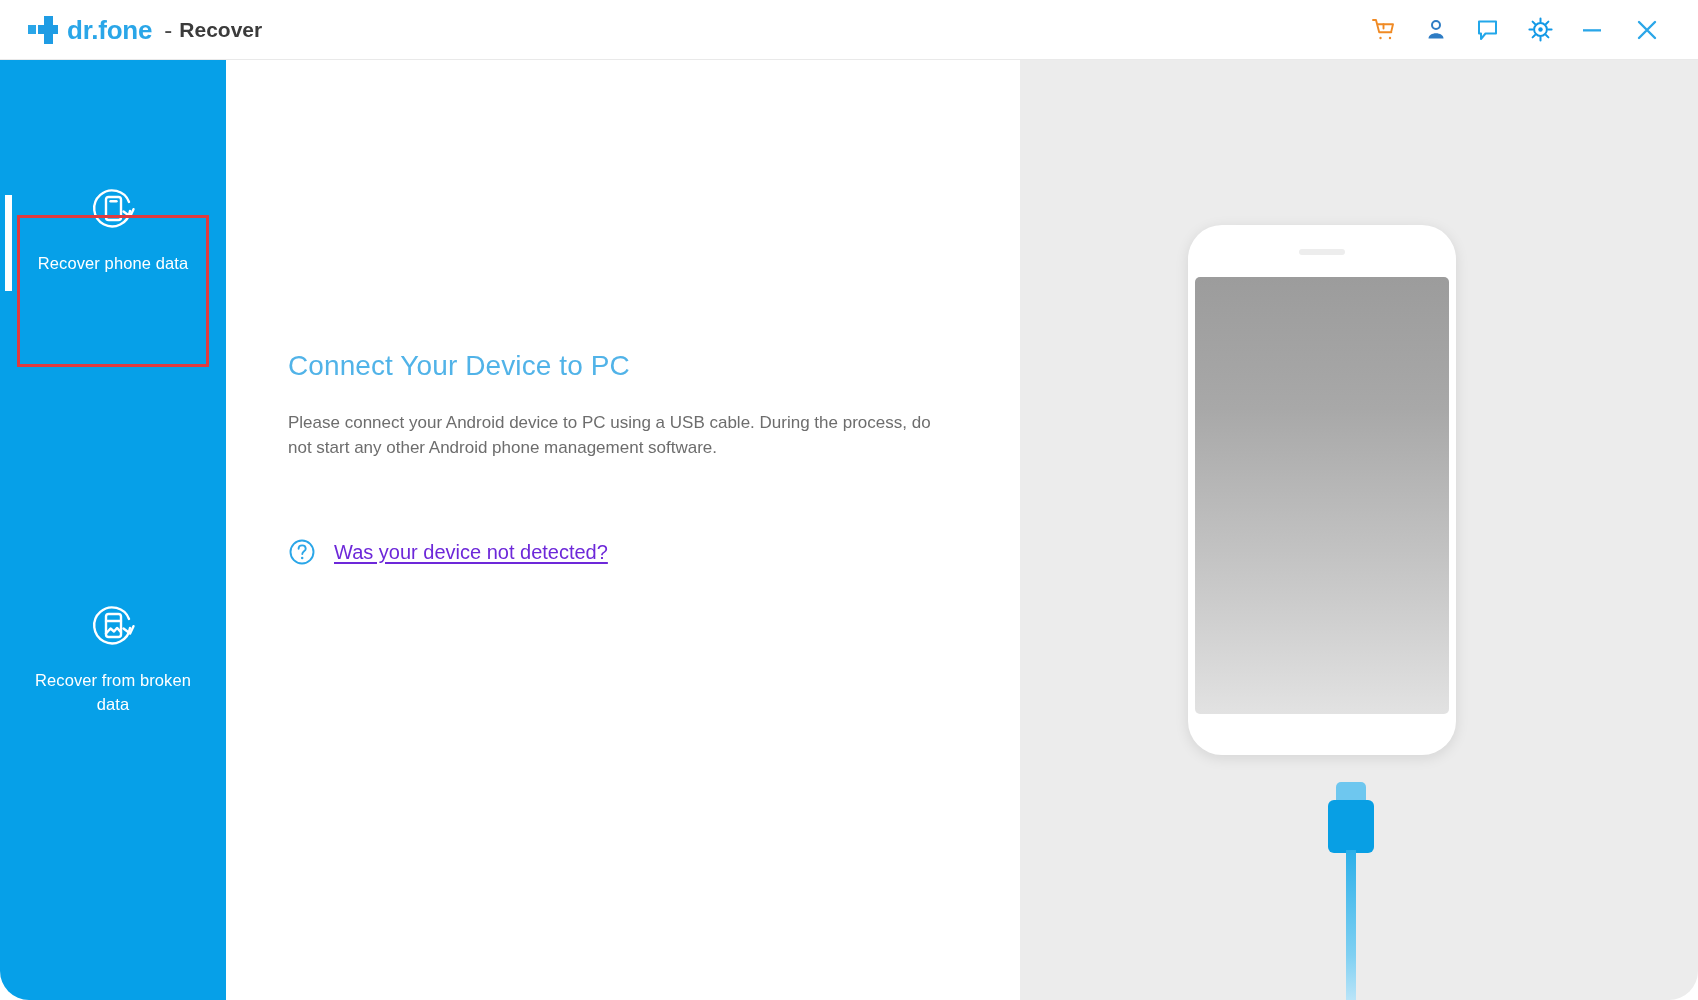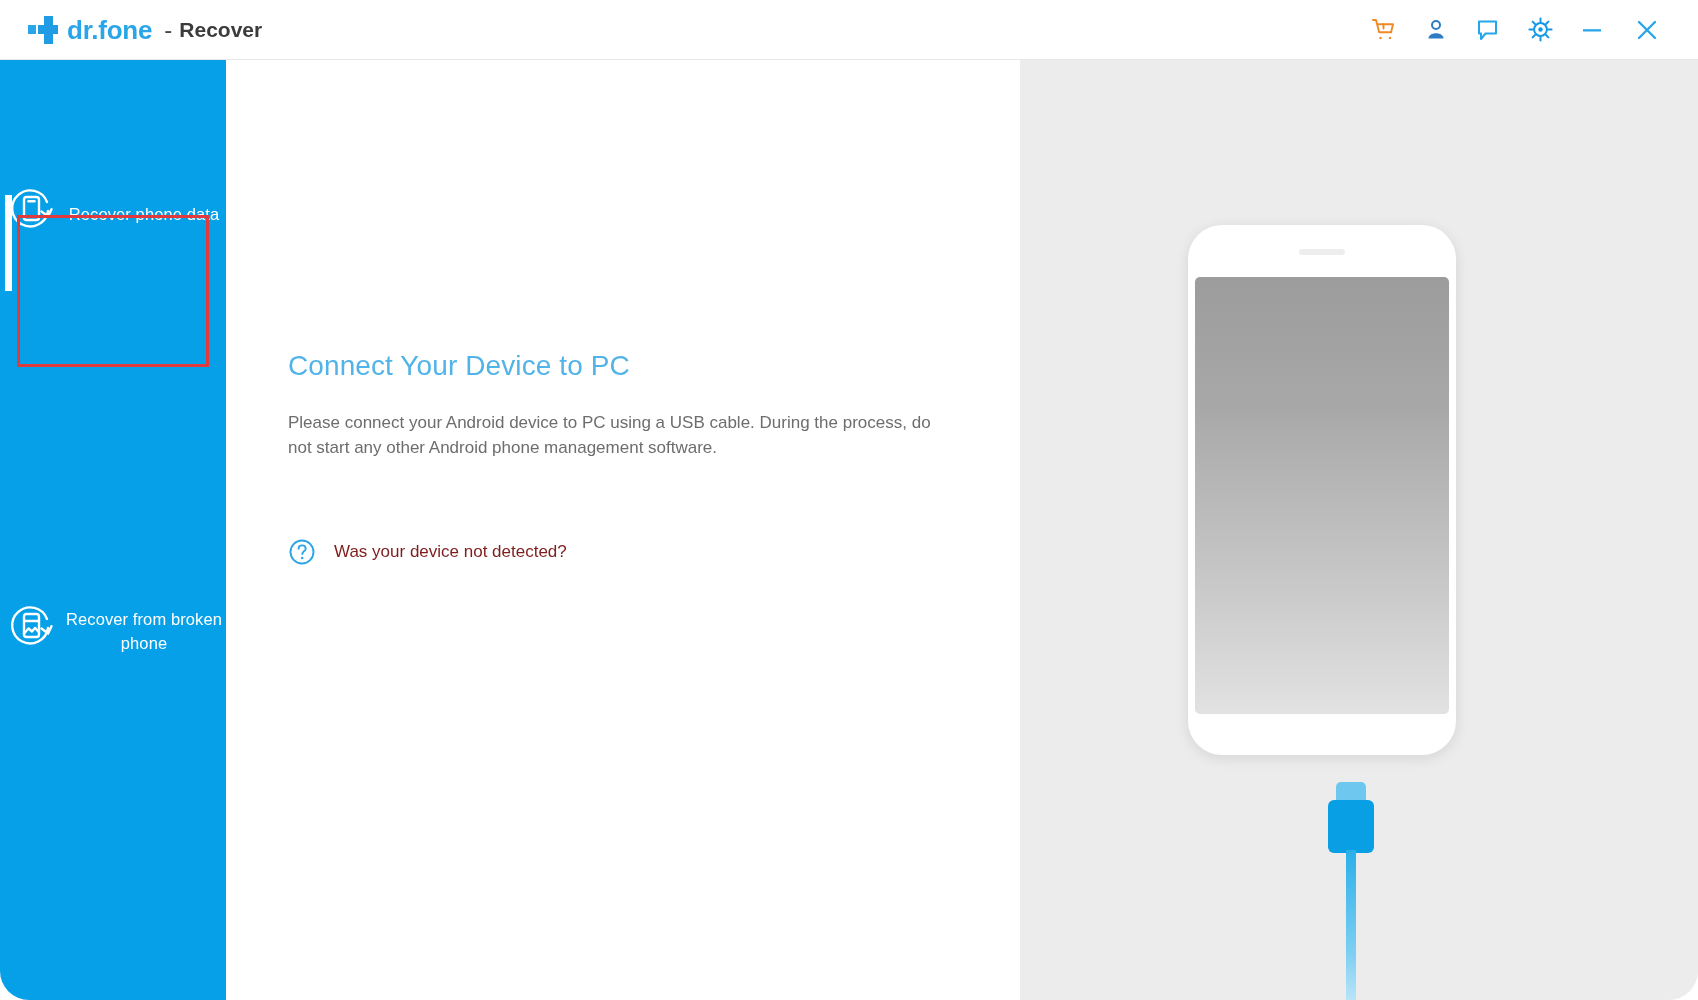--- a/index.html
+++ b/index.html
@@ -110,21 +110,21 @@
     height: 96px;
     background: #ffffff;
     z-index: 24;
   }
 
   .nav-item {
     position: absolute;
     left: 0;
     width: 226px;
     display: flex;
-    flex-direction: row;
+    flex-direction: column;
     align-items: center;
     cursor: pointer;
     z-index: 22;
   }
 
   .nav-item .nav-icon {
     width: 62px;
     height: 62px;
     display: block;
   }
@@ -191,22 +191,23 @@
   }
 
   .help-icon {
     width: 28px;
     height: 28px;
     flex: 0 0 auto;
     margin-right: 18px;
   }
 
   .help-link {
-    font-size: 17px;
-    color: #7f1d1d;
+    font-size: 20px;
+    color: #6d28d9;
+    text-decoration: underline;
     text-underline-offset: 3px;
   }
 
   
   .illus {
     position: absolute;
     top: 60px;
     left: 1020px;
     width: 678px;
     height: 940px;
@@ -364,21 +365,21 @@
     <div class="nav-item" style="top:535px">
       <span class="nav-icon">
         <svg width="62" height="62" viewBox="0 0 62 62" fill="none" stroke="#ffffff" stroke-width="2.4" stroke-linecap="round" stroke-linejoin="round">
           <path d="M47 24a18 18 0 1 0 1 9"></path>
           <path d="M41.5 33.5l6.6 5 3.4-7.3"></path>
           <rect x="24" y="19" width="15" height="23" rx="2.6"></rect>
           <path d="M24 26h15"></path>
           <path d="M24 38.5l4.5-5 3.5 3 3-3.6 4 4.2"></path>
         </svg>
       </span>
-      <span class="nav-label">Recover from broken phone</span>
+      <span class="nav-label">Recover from broken data</span>
     </div>
 
     <div class="selection-box"></div>
   </div>
 
   <div class="content">
     <div class="content-inner">
 
       <div class="content-title">Connect Your Device to PC</div>
 

